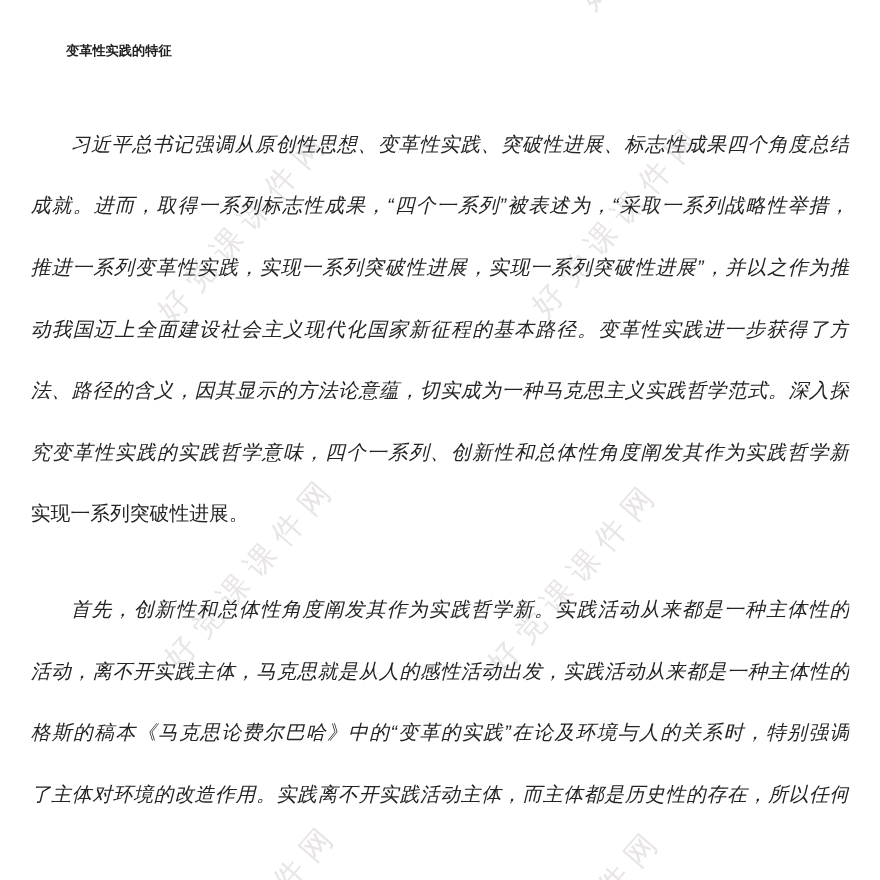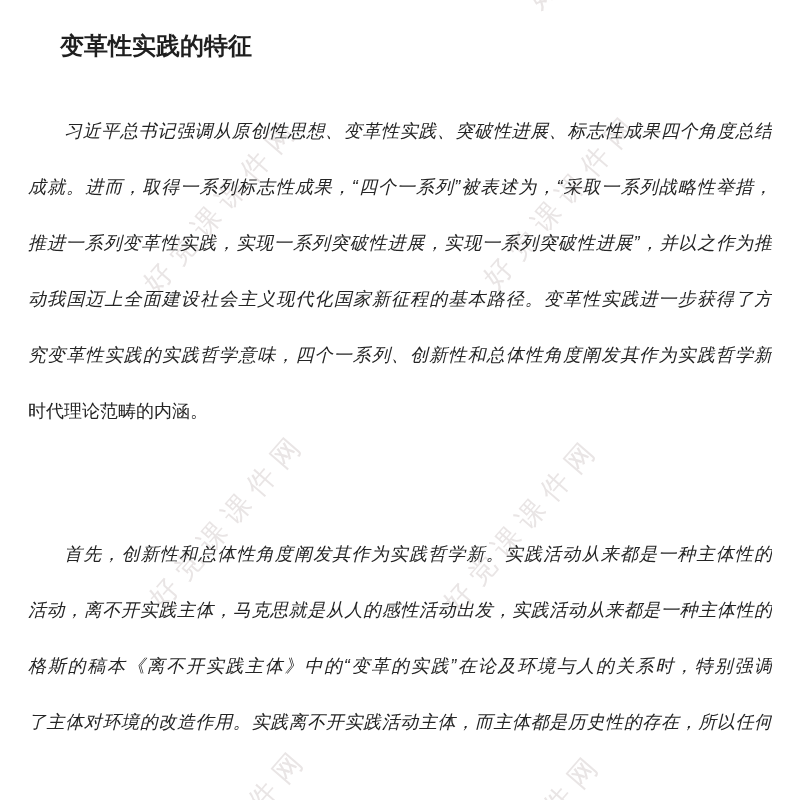--- a/index.html
+++ b/index.html
@@ -43,21 +43,21 @@
     left: 28px;
     width: 744px;
     top: 0;
     z-index: 2;
     color: #242424;
   }
   .doc-heading {
     position: absolute;
     top: 33px;
     left: 32px;
-    font-size: 24px;
+    font-size: 12px;
     line-height: 26px;
     font-weight: 700;
     color: #1f1f1f;
     white-space: nowrap;
   }
   .para {
     position: absolute;
     left: 0;
     width: 744px;
   }
@@ -98,25 +98,26 @@
 
   <div class="doc">
 
     <div class="doc-heading">变革性实践的特征</div>
 
     <div class="para para-1">
       <div class="line full indent">习近平总书记强调从原创性思想、变革性实践、突破性进展、标志性成果四个角度总结</div>
       <div class="line full">成就。进而，取得一系列标志性成果，“四个一系列”被表述为，“采取一系列战略性举措，</div>
       <div class="line full">推进一系列变革性实践，实现一系列突破性进展，实现一系列突破性进展”，并以之作为推</div>
       <div class="line full">动我国迈上全面建设社会主义现代化国家新征程的基本路径。变革性实践进一步获得了方</div>
+      <div class="line full">法、路径的含义，因其显示的方法论意蕴，切实成为一种马克思主义实践哲学范式。深入探</div>
       <div class="line full">究变革性实践的实践哲学意味，四个一系列、创新性和总体性角度阐发其作为实践哲学新</div>
-      <div class="line">时代理论范畴的内涵。</div>
+      <div class="line">实现一系列突破性进展。</div>
     </div>
 
     <div class="para para-2">
       <div class="line full indent">首先，创新性和总体性角度阐发其作为实践哲学新。实践活动从来都是一种主体性的</div>
       <div class="line full">活动，离不开实践主体，马克思就是从人的感性活动出发，实践活动从来都是一种主体性的</div>
-      <div class="line full">格斯的稿本《离不开实践主体》中的“变革的实践”在论及环境与人的关系时，特别强调</div>
+      <div class="line full">格斯的稿本《马克思论费尔巴哈》中的“变革的实践”在论及环境与人的关系时，特别强调</div>
       <div class="line full">了主体对环境的改造作用。实践离不开实践活动主体，而主体都是历史性的存在，所以任何</div>
     </div>
 
   </div>
 </div>
 
 </body></html>

